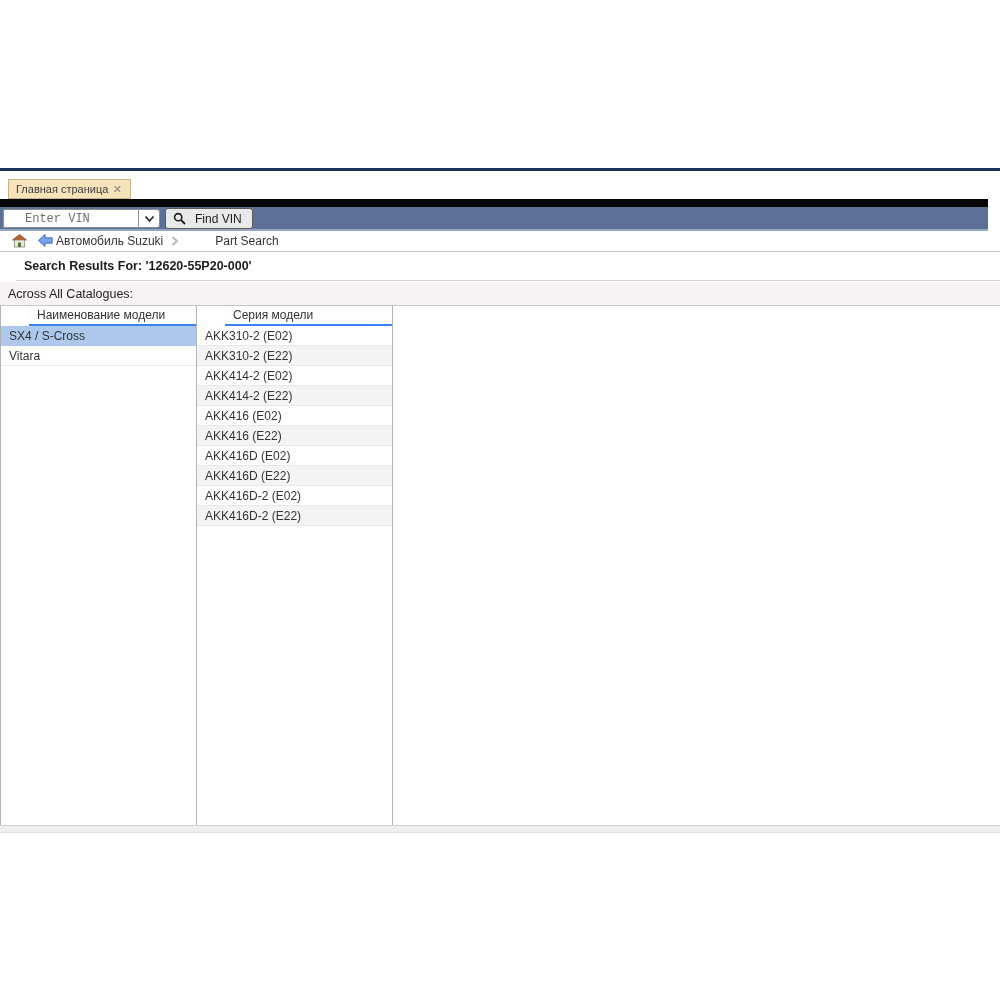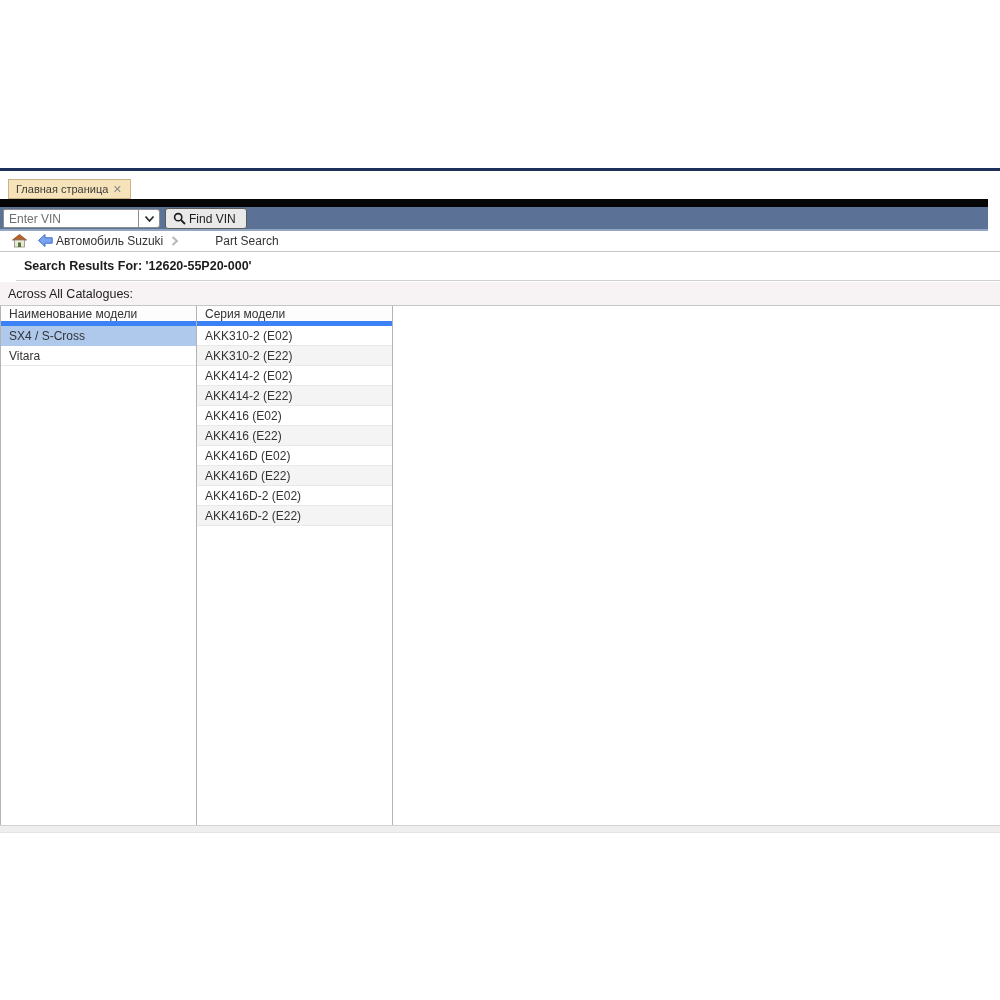--- a/index.html
+++ b/index.html
@@ -14,28 +14,28 @@
   
   .tab { position: absolute; left: 8px; top: 179px; width: 123px; height: 20px;
          background: #f6e3b9; border: 1px solid #c9b488; display: flex; align-items: center; }
   .tab-label { font-size: 11px; color: #3b3b3b; padding-left: 7px; white-space: nowrap; }
   .tab-close { position: absolute; right: 8px; top: 3px; font-size: 11px; color: #8a8a8a; cursor: pointer; line-height: 13px; }
 
   
   .black-strip { position: absolute; left: 0; top: 199px; width: 988px; height: 8px; background: #060606; }
   .vin-bar { position: absolute; left: 0; top: 207px; width: 988px; height: 24px; background: #5b7296; border-bottom: 2px solid #93a6c2; }
   .vin-input { position: absolute; left: 3px; top: 2px; width: 135px; height: 19px; border: 1px solid #8e8e8e;
-               border-right: none; border-radius: 2px 0 0 2px; background: #fff; font-size: 12px; color: #333; padding: 0 5px;
-               font-family: Liberation Sans, sans-serif; outline: none; }
+               border-right: none; border-radius: 2px 0 0 2px; background: #fff; font-size: 12px; color: #333; padding: 0 21px;
+               font-family: Liberation Mono, monospace; outline: none; }
   .vin-input::placeholder { color: #6f6f6f; }
   .vin-dd { position: absolute; left: 138px; top: 2px; width: 22px; height: 19px; background: #fff;
             border: 1px solid #8e8e8e; border-radius: 0 3px 3px 0; display: flex; align-items: center; justify-content: center; cursor: pointer; }
   .find-btn { position: absolute; left: 165px; top: 1px; height: 21px; padding: 0 10px 0 7px;
               background: #e9e9e9; border: 1px solid #5a5a5a; border-radius: 3px;
-              display: flex; align-items: center; gap: 3px; font-size: 12px; color: #1d1d1d; cursor: pointer; }
+              display: flex; align-items: center; gap: 9px; font-size: 12px; color: #1d1d1d; cursor: pointer; }
 
   
   .crumbs { position: absolute; left: 0; top: 231px; width: 1000px; height: 21px; background: #fff;
             border-bottom: 1px solid #c6c6c6; display: flex; align-items: center; }
   .crumb-text { font-size: 12px; color: #333; margin-left: 28px; }
   .crumb-sep { margin: 0 8px; display: flex; align-items: center; }
   .icon-home { position: absolute; left: 12px; top: 3px; }
   .icon-back { position: absolute; left: 38px; top: 3px; cursor: pointer; }
   .crumb-first { margin-left: 56px; }
 
@@ -47,22 +47,22 @@
   
   .cat-bar { position: absolute; left: 0; top: 282px; width: 1000px; height: 24px; background: #f7f2f3;
              border-bottom: 1px solid #c6c6c6; display: flex; align-items: center; }
   .cat-text { font-size: 12.5px; font-weight: normal; color: #1c1c1c; margin-left: 8px; }
 
   
   .tbl { position: absolute; left: 0; top: 306px; width: 393px; height: 519px; border-left: 1px solid #b3b3b3; }
   .col { position: absolute; top: 0; height: 519px; border-right: 1px solid #b3b3b3; background: #fff; }
   .col-models { left: 0; width: 196px; }
   .col-series { left: 196px; width: 196px; }
-  .col-header { height: 20px; border-bottom: 5px solid #3b82f6; background: #fdfdfd;
-                font-size: 12px; color: #333; display: flex; align-items: center; padding-left: 8px; }
+  .col-header { height: 20px; border-bottom: 2px solid #3b82f6; background: #fdfdfd;
+                font-size: 12px; color: #333; display: flex; align-items: center; padding-left: 8px; margin-left: 28px; }
   .row { height: 20px; font-size: 12px; color: #333; display: flex; align-items: center;
          padding-left: 8px; border-bottom: 1px solid #e8e8e8; background: #fff; cursor: pointer; white-space: nowrap; }
   .row.alt { background: #f4f4f4; }
   .row.selected { background: #aec9ec; border-bottom-color: #aec9ec; }
 
   
   .footer-strip { position: absolute; left: 0; top: 825px; width: 1000px; height: 8px; background: #efeff0;
                   border-top: 1px solid #d2d2d2; border-bottom: 1px solid #e3e3e3; }
 
   svg { display: block; }

